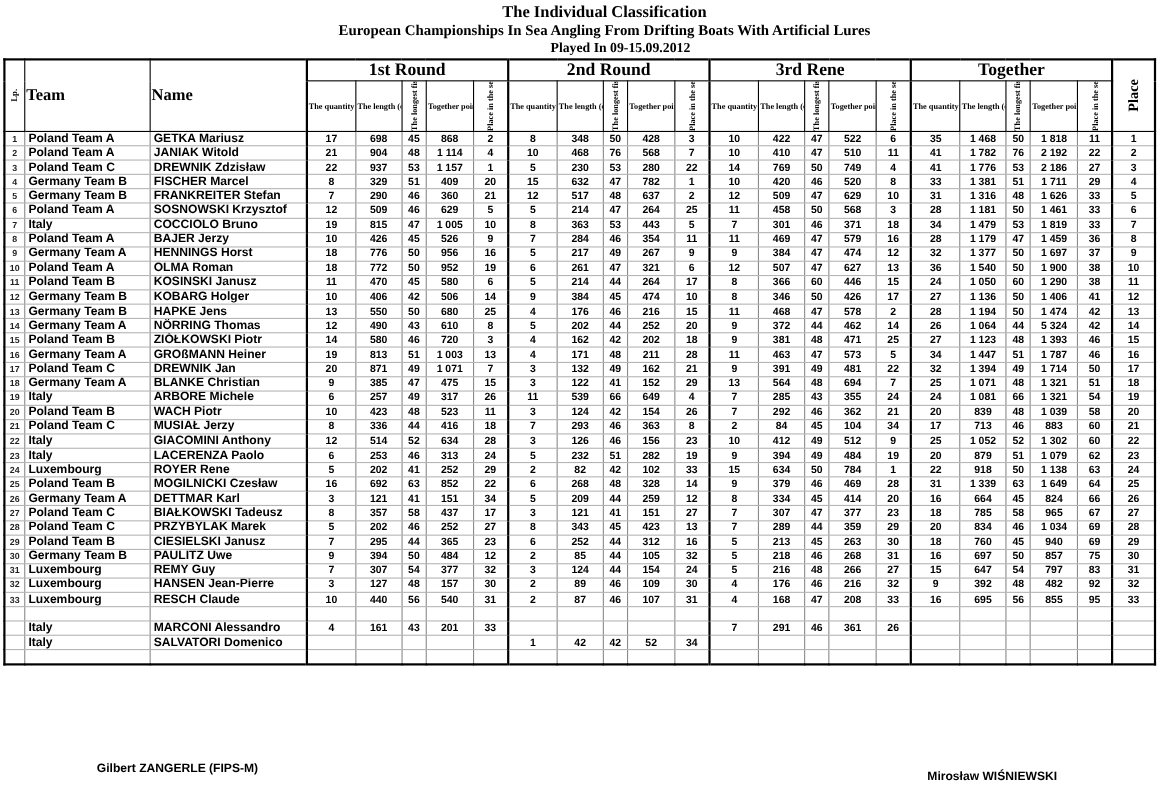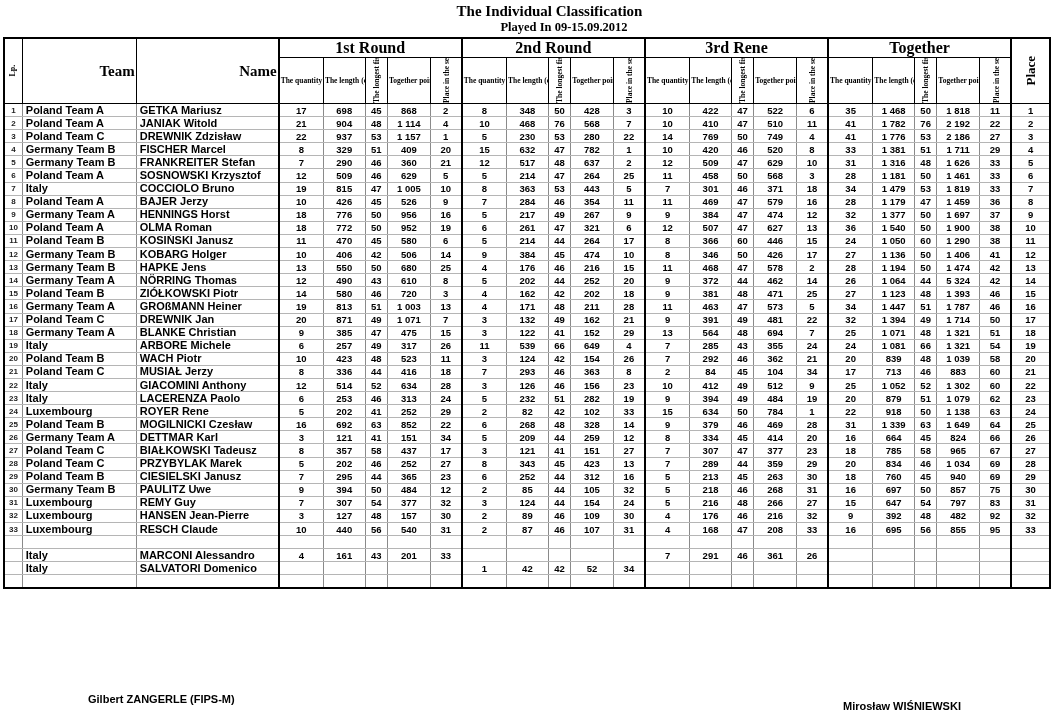--- a/index.html
+++ b/index.html
@@ -28,35 +28,36 @@
   .sub{
     font-family:"Liberation Serif",serif;font-size:7.5px;font-weight:bold;
     text-align:center;height:46px;vertical-align:middle;line-height:8px;
   }
   .vert{
     writing-mode:vertical-rl;transform:rotate(180deg);
     text-align:center;vertical-align:middle;
   }
   th.vert{line-height:9px;}
   .lph{font-family:"Liberation Serif",serif;font-size:8px;font-weight:bold;}
-  .teamh,.nameh{font-family:"Liberation Serif",serif;font-size:15px;font-weight:bold;text-align:right;}
+  .teamh,.nameh{font-family:"Liberation Serif",serif;font-size:15px;font-weight:bold;text-align:left;}
   .placeh{font-family:"Liberation Serif",serif;font-size:13px;font-weight:bold;}
   tbody td{height:13.1px;font-size:10px;font-weight:bold;line-height:11px;}
   td.lp{text-align:center;font-size:8px;color:#222;}
   td.team,td.name{text-align:left;font-size:11px;padding-left:3px;}
   td.num{text-align:center;font-size:9.5px;letter-spacing:0px;}
   .footer{position:absolute;left:0;top:690px;width:1055px;font-size:11px;font-weight:bold;}
   .sig-left{position:absolute;left:88px;top:3px;}
   .sig-right{position:absolute;left:843px;top:10px;}
 </style>
 </head>
 <body>
 
 <div class="titleblock">
   <div class="t1">The Individual Classification</div>
+  <div class="t2">European Championships In Sea Angling From Drifting Boats With Artificial Lures</div>
   <div class="t3">Played In 09-15.09.2012</div>
 </div>
 
 <table>
   <colgroup>
     <col style="width:18px">
       <col style="width:112px">
       <col style="width:140px">
     <col style="width:44px">
       <col style="width:41px">

